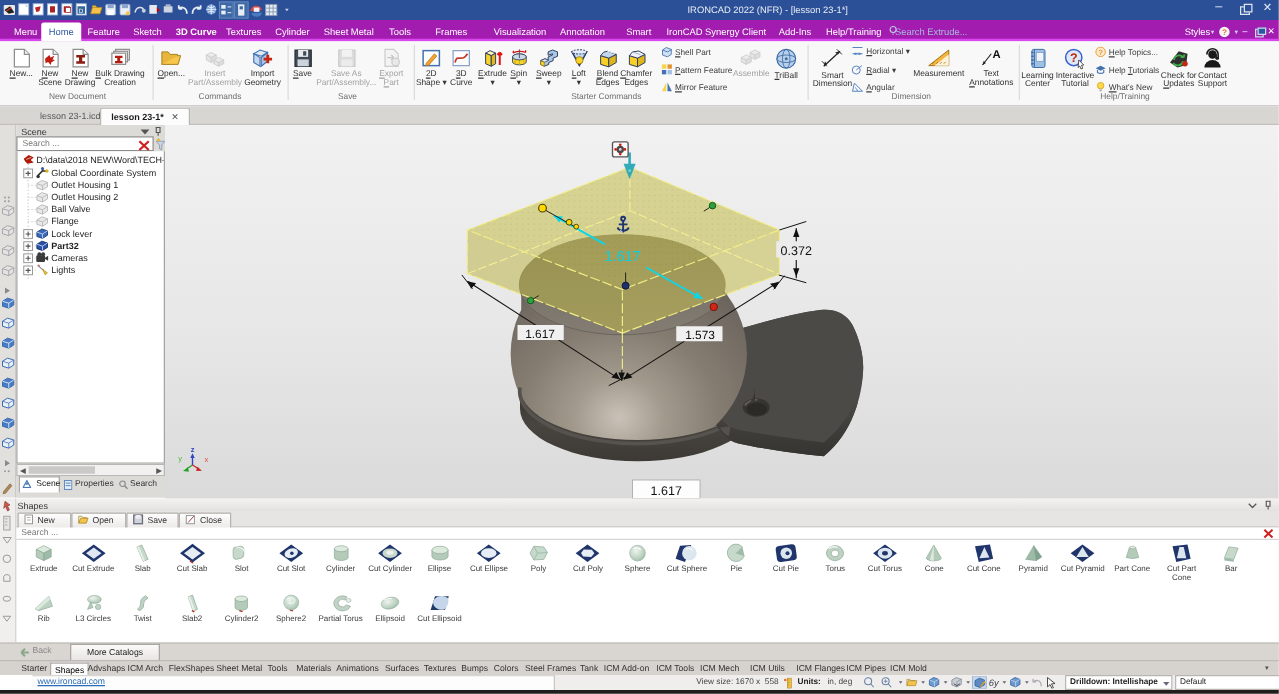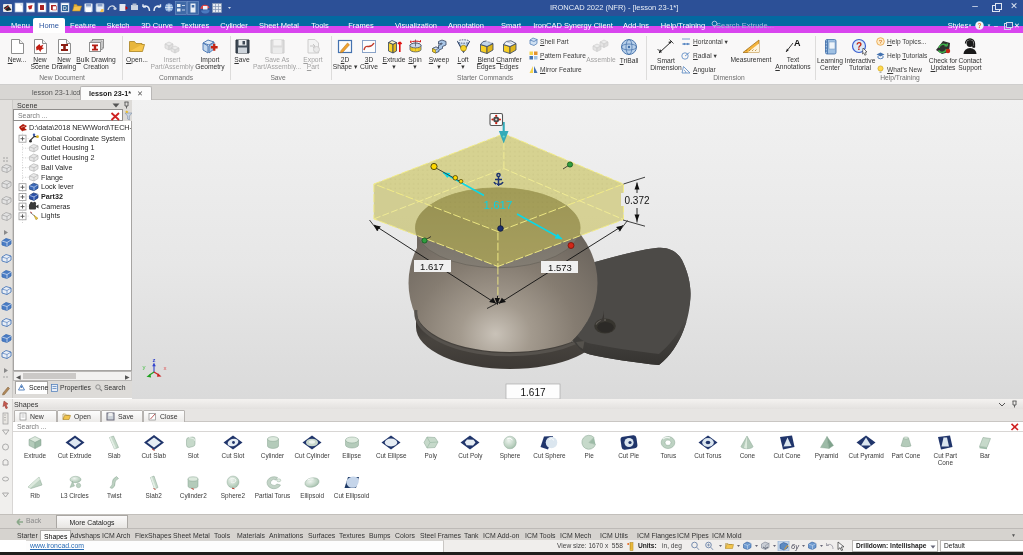--- a/index.html
+++ b/index.html
@@ -1,18 +1,18 @@
 <!DOCTYPE html>
 <html><head><meta charset="utf-8"><style>
 html,body{margin:0;padding:0;width:1023px;height:555px;overflow:hidden;background:#fff;
  font-family:"Liberation Sans",sans-serif;-webkit-font-smoothing:antialiased;}
 .ab{position:absolute;}
 #title{left:0;top:0;width:1023px;height:16px;background:#2c5097;}
 #title .tt{left:550px;top:3px;font-size:7.5px;color:#e8edf5;}
-#menubar{left:0;top:16px;width:1023px;height:17px;background:#0369a1;border-bottom:7px solid #d946ef;box-sizing:border-box;}
+#menubar{left:0;top:16px;width:1023px;height:17px;background:#a21caf;border-bottom:2px solid #d946ef;box-sizing:border-box;}
 .mtab{position:absolute;top:2px;height:15px;line-height:15px;font-size:7.5px;color:#ffffff;text-align:center;}
 .mtab.act{background:#fff;color:#2d57a0;border-radius:2px 2px 0 0;}
 #ribbon{left:0;top:33px;width:1023px;height:52px;background:#f9f8f8;border-bottom:1px solid #cfcecd;box-sizing:border-box;}
 .ri{position:absolute;top:5px;width:64px;margin-left:-32px;text-align:center;}
 .ri svg{display:block;margin:0 auto;}
 .ri .lb{margin-top:1px;font-size:6.7px;line-height:7.2px;color:#323232;}
 .rg{position:absolute;top:41px;width:120px;margin-left:-60px;text-align:center;font-size:6.7px;color:#6e6e6e;}
 .rsep{position:absolute;top:3px;width:1px;height:44px;background:#dddcdb;}
 .rrow{position:absolute;height:10px;font-size:6.6px;color:#3c3c3c;line-height:10px;white-space:nowrap;}
 .rrow svg{vertical-align:-2px;margin-right:2px;}
@@ -126,21 +126,21 @@
  <div class="ab" style="left:992px;top:4.5px;width:5.5px;height:5.5px;border:1px solid #dfe6f2"></div>
  <div class="ab" style="left:994.5px;top:2.5px;width:5.5px;height:5.5px;border:1px solid #dfe6f2;background:#2c5097"></div>
  <div class="ab" style="left:1006px;top:1px;width:16px;height:14px;color:#dfe6f2;font-size:9px;text-align:center">✕</div>
 </div>
 
 <div class="ab" id="menubar">
  <div class="mtab" style="left:4px;width:33px;">Menu</div>
  <div class="mtab act" style="left:33px;width:32px;">Home</div>
  <div class="mtab" style="left:66px;width:34px;">Feature</div>
  <div class="mtab" style="left:102px;width:32px;">Sketch</div>
- <div class="mtab" style="left:138px;width:38px;">3D Curve</div>
+ <div class="mtab" style="left:138px;width:38px;font-weight:bold;">3D Curve</div>
  <div class="mtab" style="left:177px;width:36px;">Textures</div>
  <div class="mtab" style="left:214px;width:40px;">Cylinder</div>
  <div class="mtab" style="left:256px;width:46px;">Sheet Metal</div>
  <div class="mtab" style="left:306px;width:28px;">Tools</div>
  <div class="mtab" style="left:336px;width:50px;">Frames Markup</div>
  <div class="mtab" style="left:390px;width:52px;">Visualization</div>
  <div class="mtab" style="left:444px;width:44px;">Annotation</div>
  <div class="mtab" style="left:490px;width:42px;">Smart</div>
  <div class="mtab" style="left:532px;width:82px;">IronCAD Synergy Client</div>
  <div class="mtab" style="left:618px;width:36px;">Add-Ins</div>

